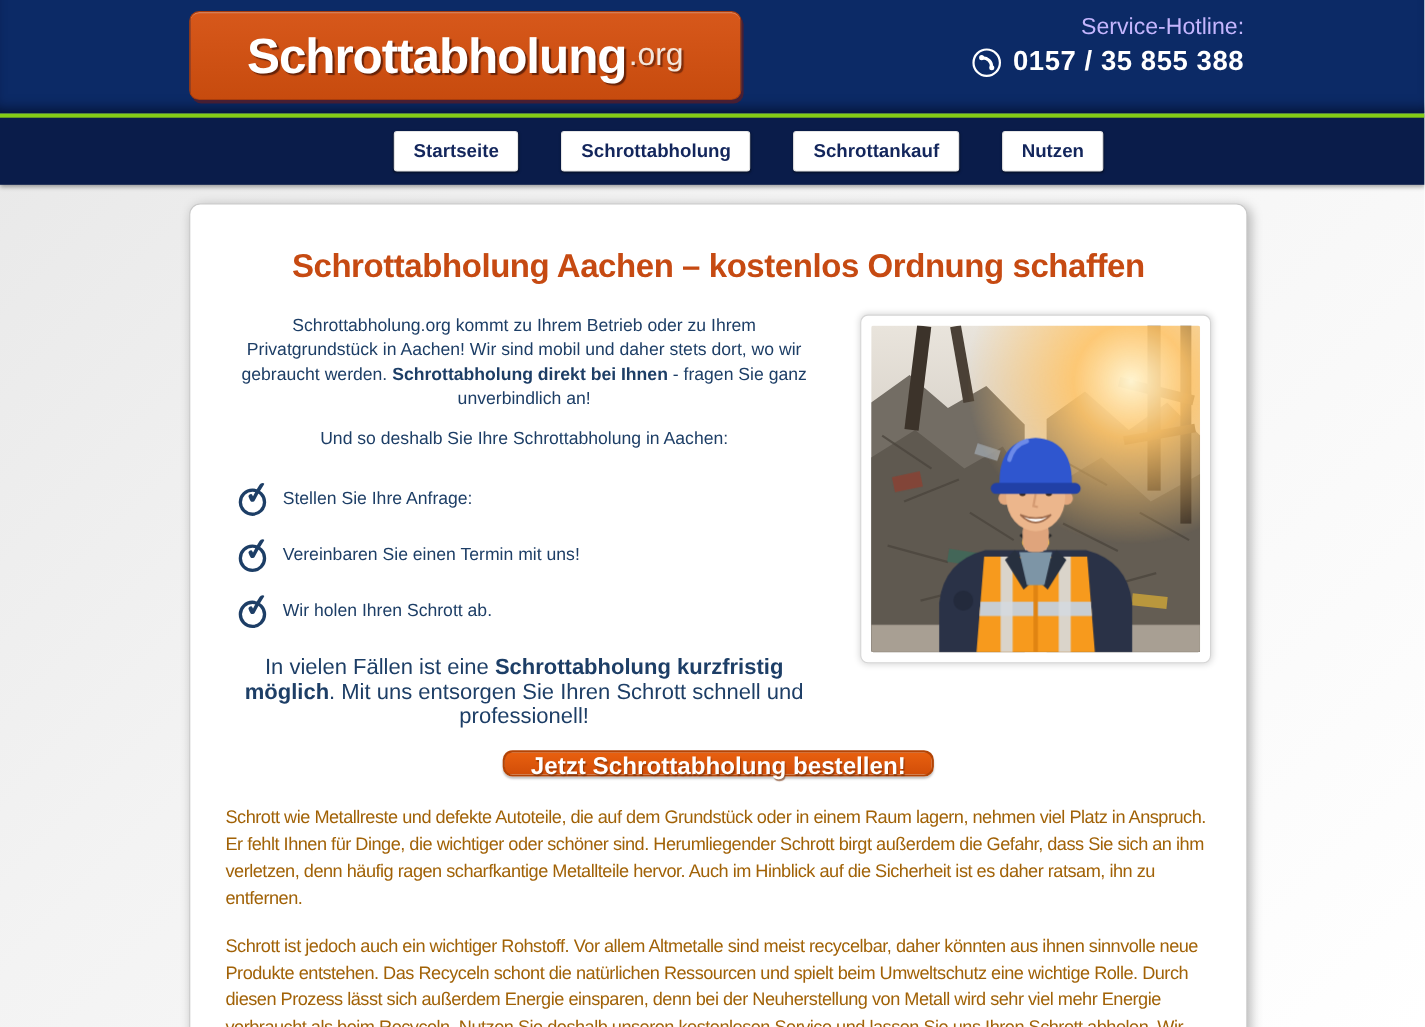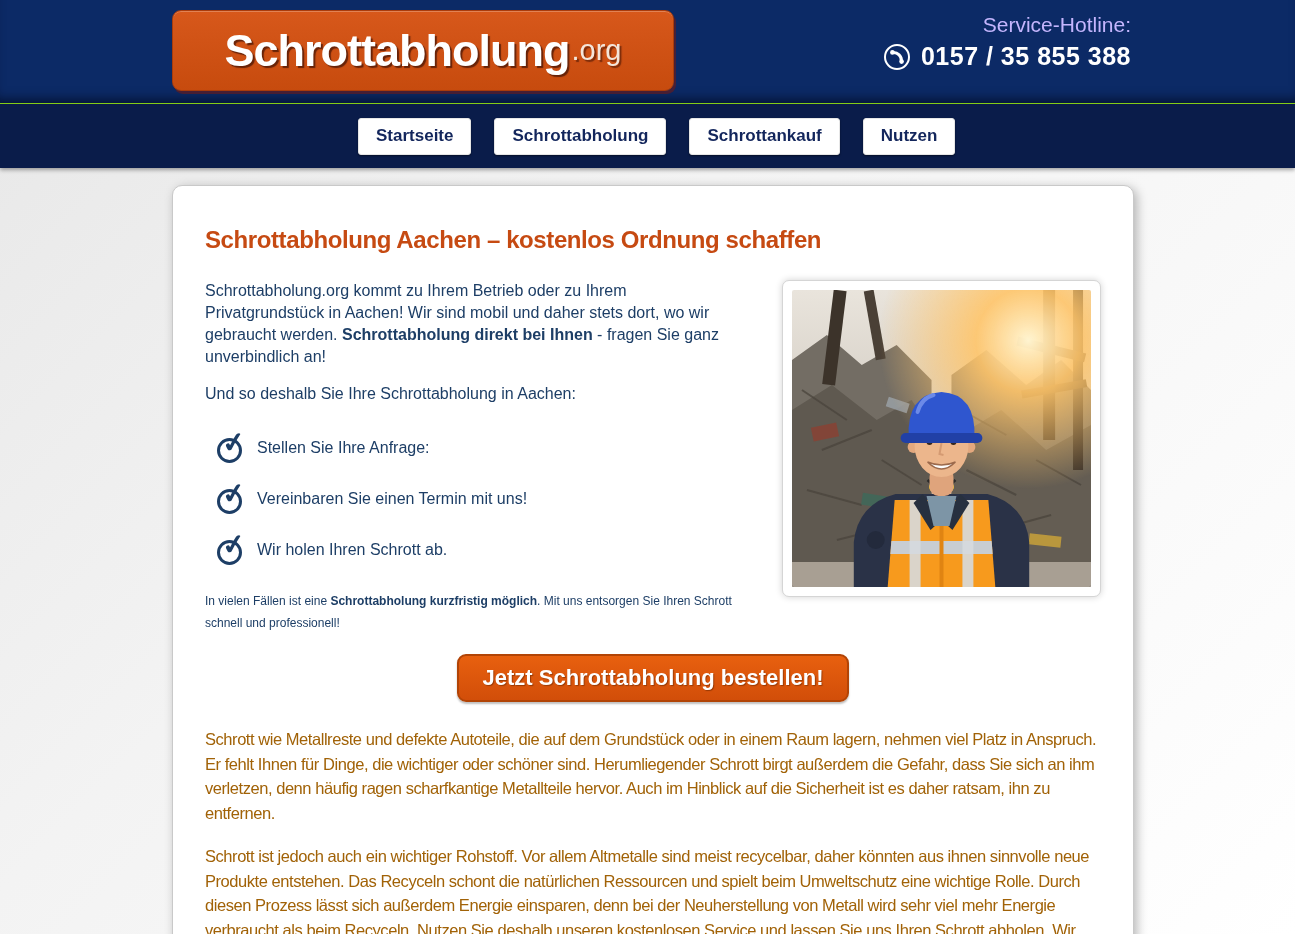--- a/index.html
+++ b/index.html
@@ -33,72 +33,72 @@
     text-shadow:2px 2px 1px rgba(70,20,5,.6);
   }
   .hotline { position:absolute; top:13px; right:164px; text-align:right; color:#fff; }
   .hotline-label { font-size:21px; color:#c4b5fd; margin-bottom:5px; }
   .hotline-number-row { display:flex; align-items:center; justify-content:flex-end; gap:10px; }
   .phone-icon { width:28px; height:28px; display:block; }
   .hotline-number { font-size:25px; font-weight:bold; letter-spacing:.5px; cursor:pointer; }
 
   
   .main-nav {
-    height:65px; background:#0a1c4a; border-top:1px solid #84cc16;
-    display:flex; align-items:center; padding-left:358px; gap:23px;
+    height:65px; background:#0a1c4a; border-top:4px solid #84cc16;
+    display:flex; align-items:center; padding-left:358px; gap:39px;
     box-shadow:0 2px 4px rgba(0,0,0,.35);
     position:relative; z-index:2;
   }
   .nav-btn {
     height:37px; padding:0 17px;
     background:#ffffff; border:1px solid #e6e6e6; border-radius:3px;
     color:#13265c; font-weight:bold; font-size:17px; font-family:inherit;
     display:flex; align-items:center; cursor:pointer;
     box-shadow:0 1px 2px rgba(0,0,0,.45);
   }
 
   
   .content-card {
     position:relative; margin:17px 0 0 172px; width:962px; min-height:1020px;
     background:#ffffff; border:1px solid #c9c9c9; border-radius:10px;
     box-shadow:3px 3px 11px rgba(0,0,0,.28);
     padding:30px 32px 40px;
   }
   .page-title {
-    margin:10px 0 26px; font-size:24px; font-weight:bold;
-    color:#c64a12; letter-spacing:-.4px;
+    margin:10px 0 26px; font-size:30px; font-weight:bold;
+    color:#c64a12; letter-spacing:-.4px;text-align:center;
   }
   .columns { display:flex; justify-content:space-between; align-items:flex-start; }
-  .left-col { width:543px; color:#1d3e66; }
+  .left-col { width:543px; color:#1d3e66;text-align:center; }
 
   .intro { margin:0 0 15px; font-size:16px; line-height:22px; }
   .steps-intro { margin:0 0 32px; font-size:16px; line-height:22px; }
 
   .checklist { list-style:none; margin:0 0 0 12px; padding:0; }
   .check-item { display:flex; gap:15px; margin-bottom:25px; font-size:16px; line-height:22px; }
   .check-icon {
     flex:none; width:25px; height:25px; margin-top:1px;
     border:3px solid #1d3e66; border-radius:50%; position:relative;
   }
   .check-glyph {
     position:absolute; top:-9px; left:2px;
     font-size:28px; font-weight:bold; color:#1d3e66; transform:rotate(-6deg);
   }
-  .summary { margin:16px 0 0; font-size:12px; line-height:22px; }
+  .summary { margin:16px 0 0; font-size:20px; line-height:22px; }
 
   .photo-frame {
     flex:none; width:319px; height:317px; margin:0; padding:9px;
     background:#ffffff; border:1px solid #d5d5d5; border-radius:7px;
     box-shadow:0 0 7px rgba(0,0,0,.18);
   }
   .photo-frame svg { width:100%; height:100%; display:block; border-radius:2px; }
 
   .cta-row { display:flex; justify-content:center; margin:20px 0 25px; }
   .cta {
-    height:48px; padding:0 23px;
+    height:24px; padding:0 23px;
     font-family:inherit; font-size:22px; font-weight:bold; color:#ffffff;
     background:linear-gradient(180deg,#e8600f 0%,#d24e09 100%);
     border:2px solid #b24406; border-radius:9px; cursor:pointer;
     text-shadow:1px 1px 1px rgba(110,40,0,.6);
     box-shadow:0 2px 2px rgba(0,0,0,.25);
   }
 
   .body-text {
     margin:0 0 19px; font-size:16.5px; line-height:24.5px;
     color:#a16207; letter-spacing:-.45px;

